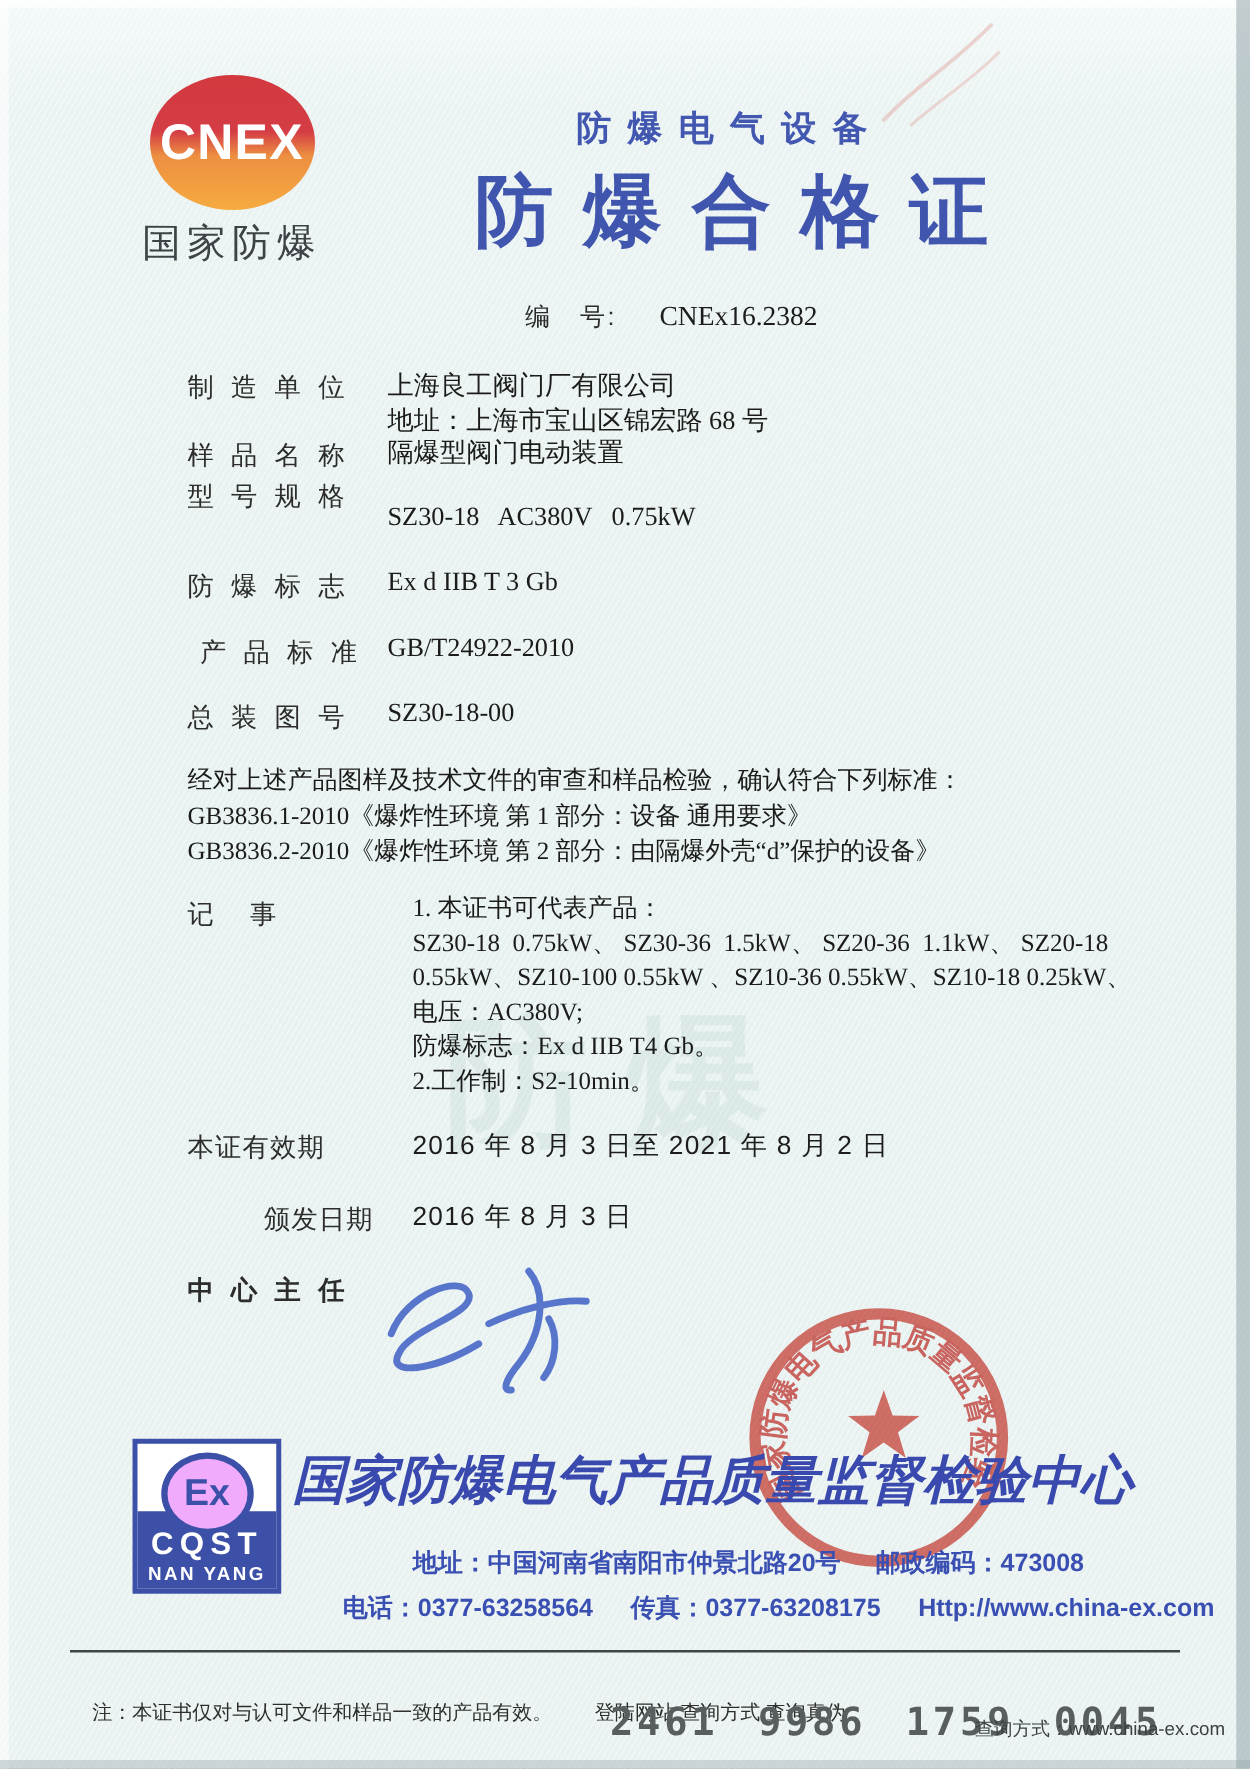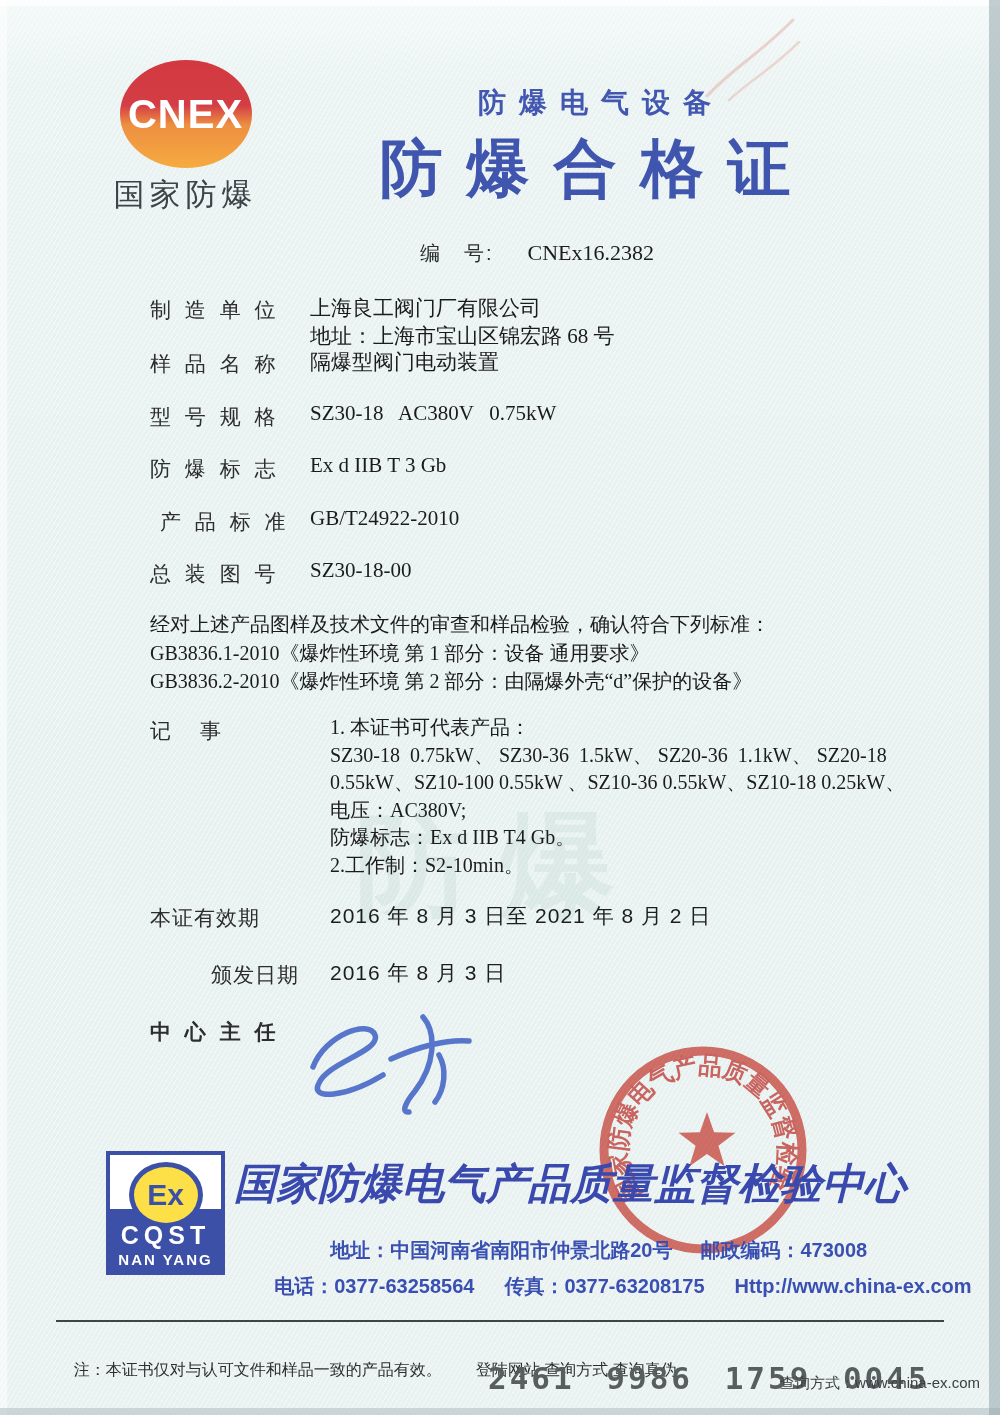--- a/index.html
+++ b/index.html
@@ -30,21 +30,21 @@
   
   .flabel{font-size:21px;color:#2d2d2d;letter-spacing:4px;font-weight:500;}
   .fval{font-size:21px;font-family:"Liberation Serif",serif;color:#1b1b1b;}
   .std-line{font-size:20px;font-family:"Liberation Serif",serif;color:#1b1b1b;line-height:28.5px;}
   .rm-line{font-size:20px;font-family:"Liberation Serif",serif;color:#1b1b1b;line-height:27.5px;}
   .dateval{font-size:21px;color:#1d1d1d;font-weight:500;letter-spacing:1px;}
   
   .orgname{font-size:42px;font-weight:bold;font-style:italic;color:#3a49ad;letter-spacing:0px;white-space:nowrap;}
   .badge{width:119px;height:124px;border:4px solid #3c50a8;background:#fff;box-sizing:border-box;position:relative;}
   .badge .half{position:absolute;left:0;right:0;bottom:0;height:62px;background:#3c50a8;}
-  .badge .circ{position:absolute;left:50%;top:7px;transform:translateX(-50%);width:64px;height:56px;border:5px solid #3c50a8;border-radius:50%;background:#fde047;display:flex;align-items:center;justify-content:center;z-index:2;}
+  .badge .circ{position:absolute;left:50%;top:7px;transform:translateX(-50%);width:64px;height:56px;border:5px solid #3c50a8;border-radius:50%;background:#f0abfc;display:flex;align-items:center;justify-content:center;z-index:2;}
   .badge .ex{font-size:30px;font-weight:bold;color:#3c50a8;}
   .badge .cqst{position:absolute;left:0;right:0;top:66px;text-align:center;color:#fff;font-size:25px;letter-spacing:5px;font-weight:bold;z-index:3;}
   .badge .city{position:absolute;left:0;right:0;top:96px;text-align:center;color:#fff;font-size:15px;letter-spacing:2px;font-weight:bold;z-index:3;}
   .blueline{font-size:20px;font-weight:bold;color:#3a4fb2;white-space:pre;}
   .sep{height:2px;background:#3f4446;}
   .note{font-size:16px;color:#2e2e2e;white-space:pre;}
   .code{font-size:31px;font-weight:bold;font-family:"DejaVu Sans Mono",monospace;color:#585d5e;letter-spacing:3px;word-spacing:10px;white-space:pre;}
   .query{font-size:15px;color:#3c4042;}
   .wm{font-size:115px;font-weight:bold;color:rgba(150,185,180,.16);letter-spacing:30px;white-space:nowrap;}
   .stamp{mix-blend-mode:multiply;opacity:.88;}
@@ -61,36 +61,36 @@
     <path d="M34,92 C56,72 78,60 104,34" stroke="#e2a49c" stroke-width="2.5" fill="none" stroke-linecap="round"></path>
   </svg>
 
   <div class="abs" style="left:103px;top:60px;width:165px;">
     <div class="cnex-oval">
       <span class="cnex-txt">CNEX</span>
     </div>
     <div class="cnex-cap">国家防爆</div>
   </div>
 
-  <div class="abs subtitle" style="left:356px;top:84px;width:490px;font-family:Liberation Serif, serif;">防爆电气设备</div>
+  <div class="abs subtitle" style="left:339px;top:84px;width:490px;font-family:Liberation Serif, serif;">防爆电气设备</div>
   <div class="abs title" style="left:300px;top:126px;width:570px;">防爆合格证</div>
 
   <div class="abs certno" style="left:420px;top:240px;">
     <span class="lab">编　号:</span>
     <span class="num">CNEx16.2382</span>
   </div>
 
   <div class="abs flabel" style="left:150px;top:296px;">制 造 单 位</div>
   <div class="abs fval" style="left:310px;top:294px;text-align:right;">上海良工阀门厂有限公司</div>
   <div class="abs fval" style="left:310px;top:322px;">地址：上海市宝山区锦宏路 68 号</div>
 
   <div class="abs flabel" style="left:150px;top:350px;">样 品 名 称</div>
   <div class="abs fval" style="left:310px;top:348px;">隔爆型阀门电动装置</div>
 
-  <div class="abs flabel" style="left:150px;top:403px;">型 号 规 格</div>
+  <div class="abs flabel" style="left:150px;top:383px;">型 号 规 格</div>
   <div class="abs fval pre" style="left:310px;top:401px;">SZ30-18   AC380V   0.75kW</div>
 
   <div class="abs flabel" style="left:150px;top:455px;">防 爆 标 志</div>
   <div class="abs fval" style="left:310px;top:453px;">Ex d IIB T 3 Gb</div>
 
   <div class="abs flabel" style="left:160px;top:508px;">产 品 标 准</div>
   <div class="abs fval" style="left:310px;top:506px;">GB/T24922-2010</div>
 
   <div class="abs flabel" style="left:150px;top:560px;">总 装 图 号</div>
   <div class="abs fval" style="left:310px;top:558px;">SZ30-18-00</div>

